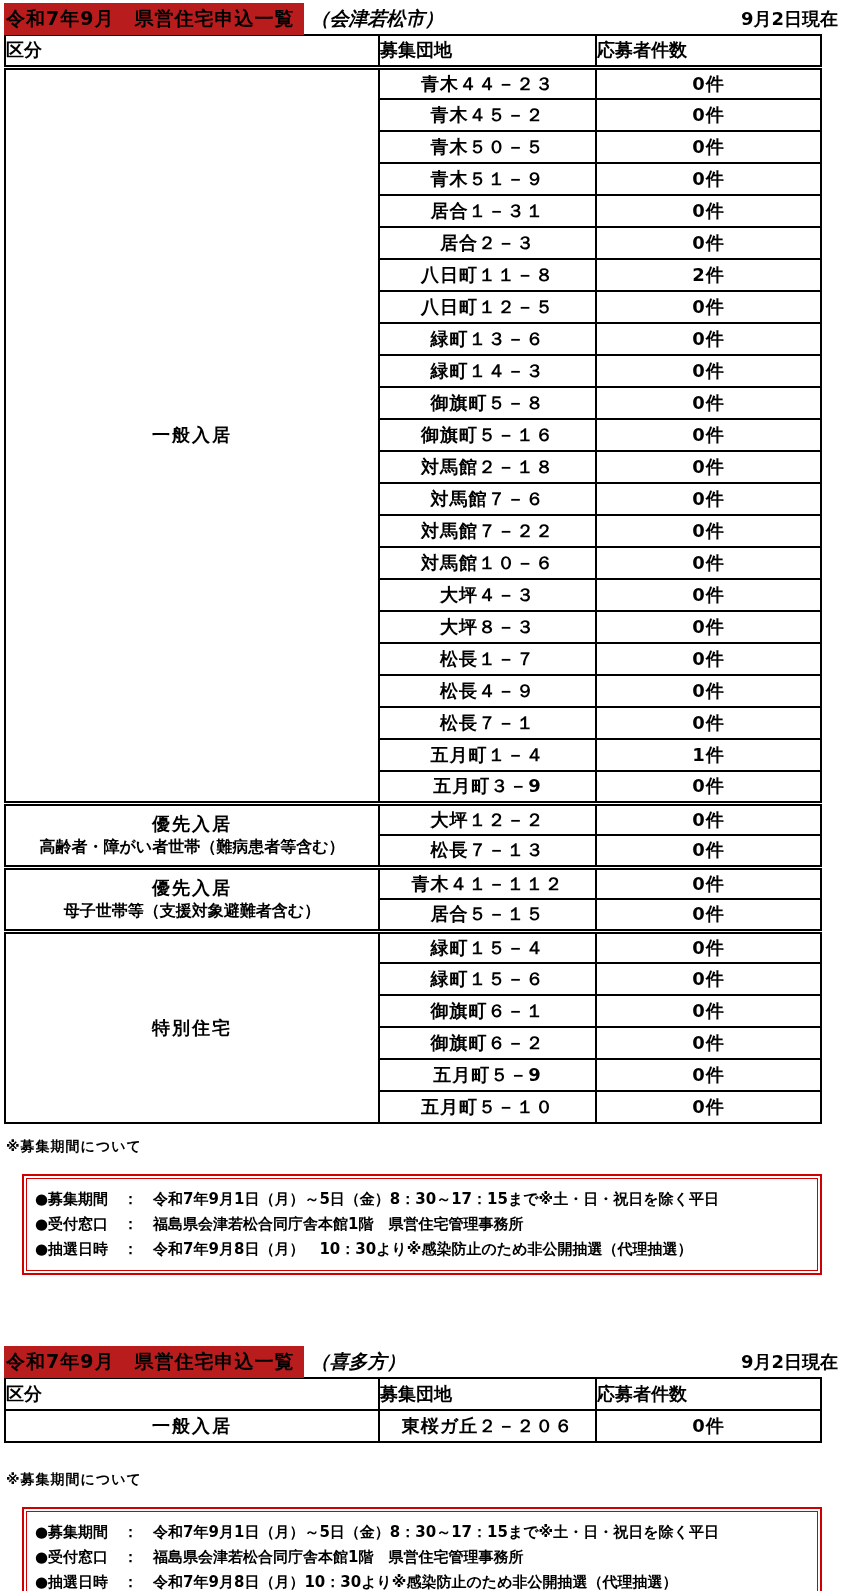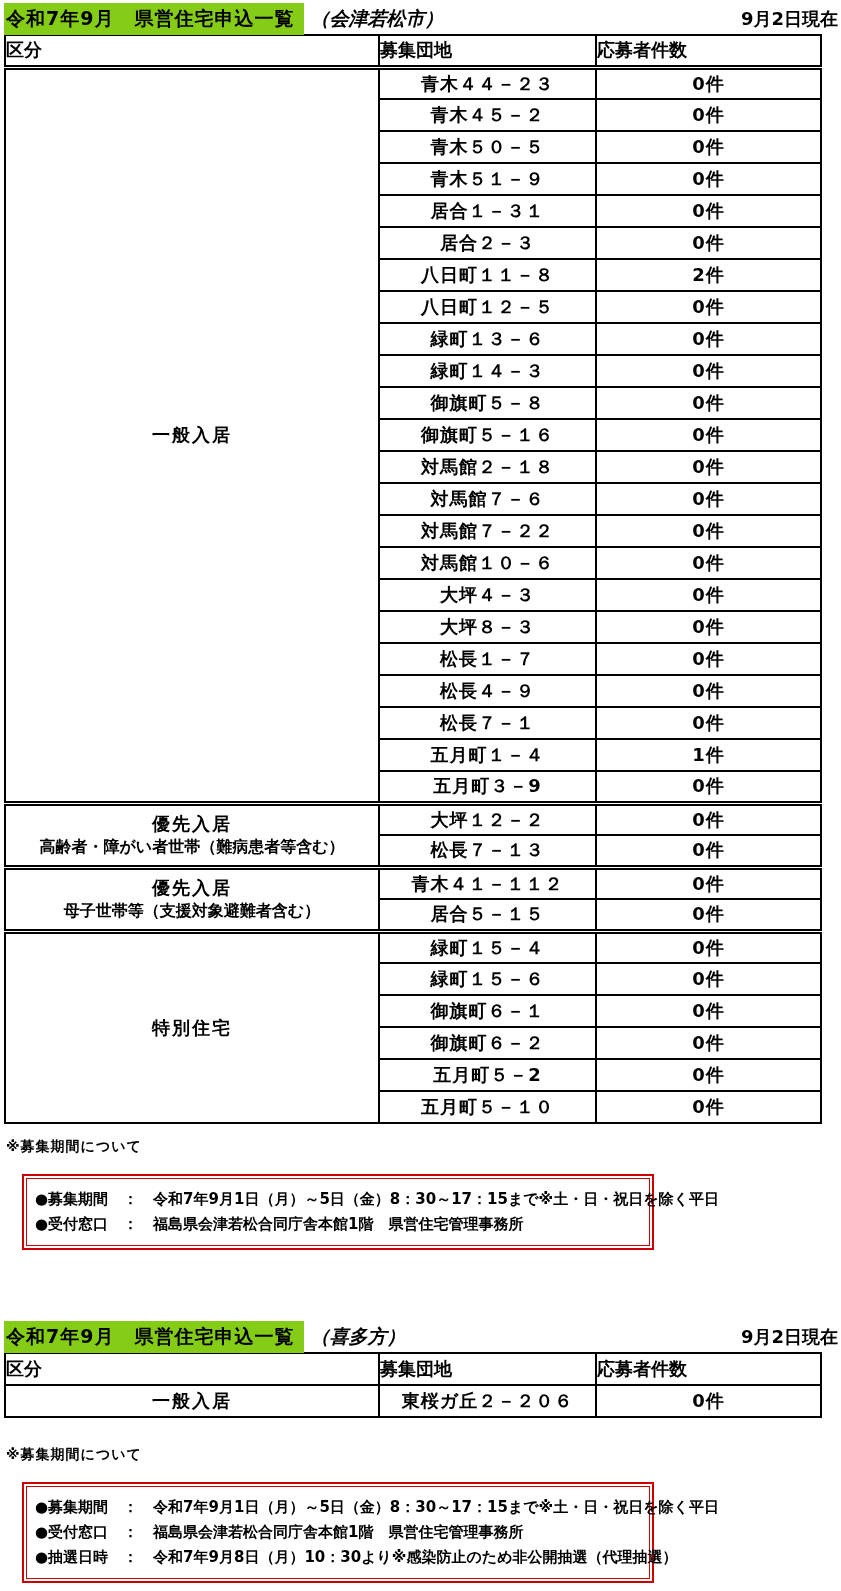--- a/index.html
+++ b/index.html
@@ -13,21 +13,21 @@
   }
   .page { padding: 4px 3px 0 4px; }
 
   
   .titlebar {
     display: flex; align-items: center;
     height: 29px;
     margin-bottom: 1px;
   }
   .title-hl {
-    background: #84cc16;
+    background: #b91c1c;
     font-size: 19px;
     padding: 3px 10px 3px 2px;
     letter-spacing: 1px;
     white-space: nowrap;
   }
   .title-paren {
     font-size: 19px;
     margin-left: 6px;
     white-space: nowrap;
     font-style: italic;
@@ -74,21 +74,21 @@
   
   .note-heading {
     font-size: 14px;
     margin: 14px 0 0 2px;
     letter-spacing: 1px;
   }
   .redbox {
     border: 2px solid #d00000;
     padding: 2px;
     margin: 18px 0 0 18px;
-    width: 632px;
+    width: 800px;
   }
   .redbox-inner {
     border: 1px solid #d00000;
     padding: 8px 6px 8px 8px;
   }
   .redbox-line {
     font-size: 15px;
     line-height: 25px;
     white-space: nowrap;
   }
@@ -252,36 +252,37 @@
         </tr>
         <tr>
           <td>御旗町６－１</td>
           <td>0件</td>
         </tr>
         <tr>
           <td>御旗町６－２</td>
           <td>0件</td>
         </tr>
         <tr>
-          <td>五月町５－2</td>
+          <td>五月町５－9</td>
           <td>0件</td>
         </tr>
         <tr>
           <td>五月町５－１０</td>
           <td>0件</td>
         </tr>
       </tbody>
   </table>
 
   <div class="note-heading">※募集期間について</div>
 
   <div class="redbox">
     <div class="redbox-inner">
       <div class="redbox-line">●募集期間　：　令和7年9月1日（月）～5日（金）8：30～17：15まで※土・日・祝日を除く平日</div>
       <div class="redbox-line">●受付窓口　：　福島県会津若松合同庁舎本館1階　県営住宅管理事務所</div>
+      <div class="redbox-line">●抽選日時　：　令和7年9月8日（月）　10：30より※感染防止のため非公開抽選（代理抽選）</div>
     </div>
   </div>
 
   <div class="gap-between-sections"></div>
 
   <div class="titlebar">
     <span class="title-hl">令和7年9月　県営住宅申込一覧</span>
     <span class="title-paren">（喜多方）</span>
     <span class="title-date">9月2日現在</span>
   </div>

